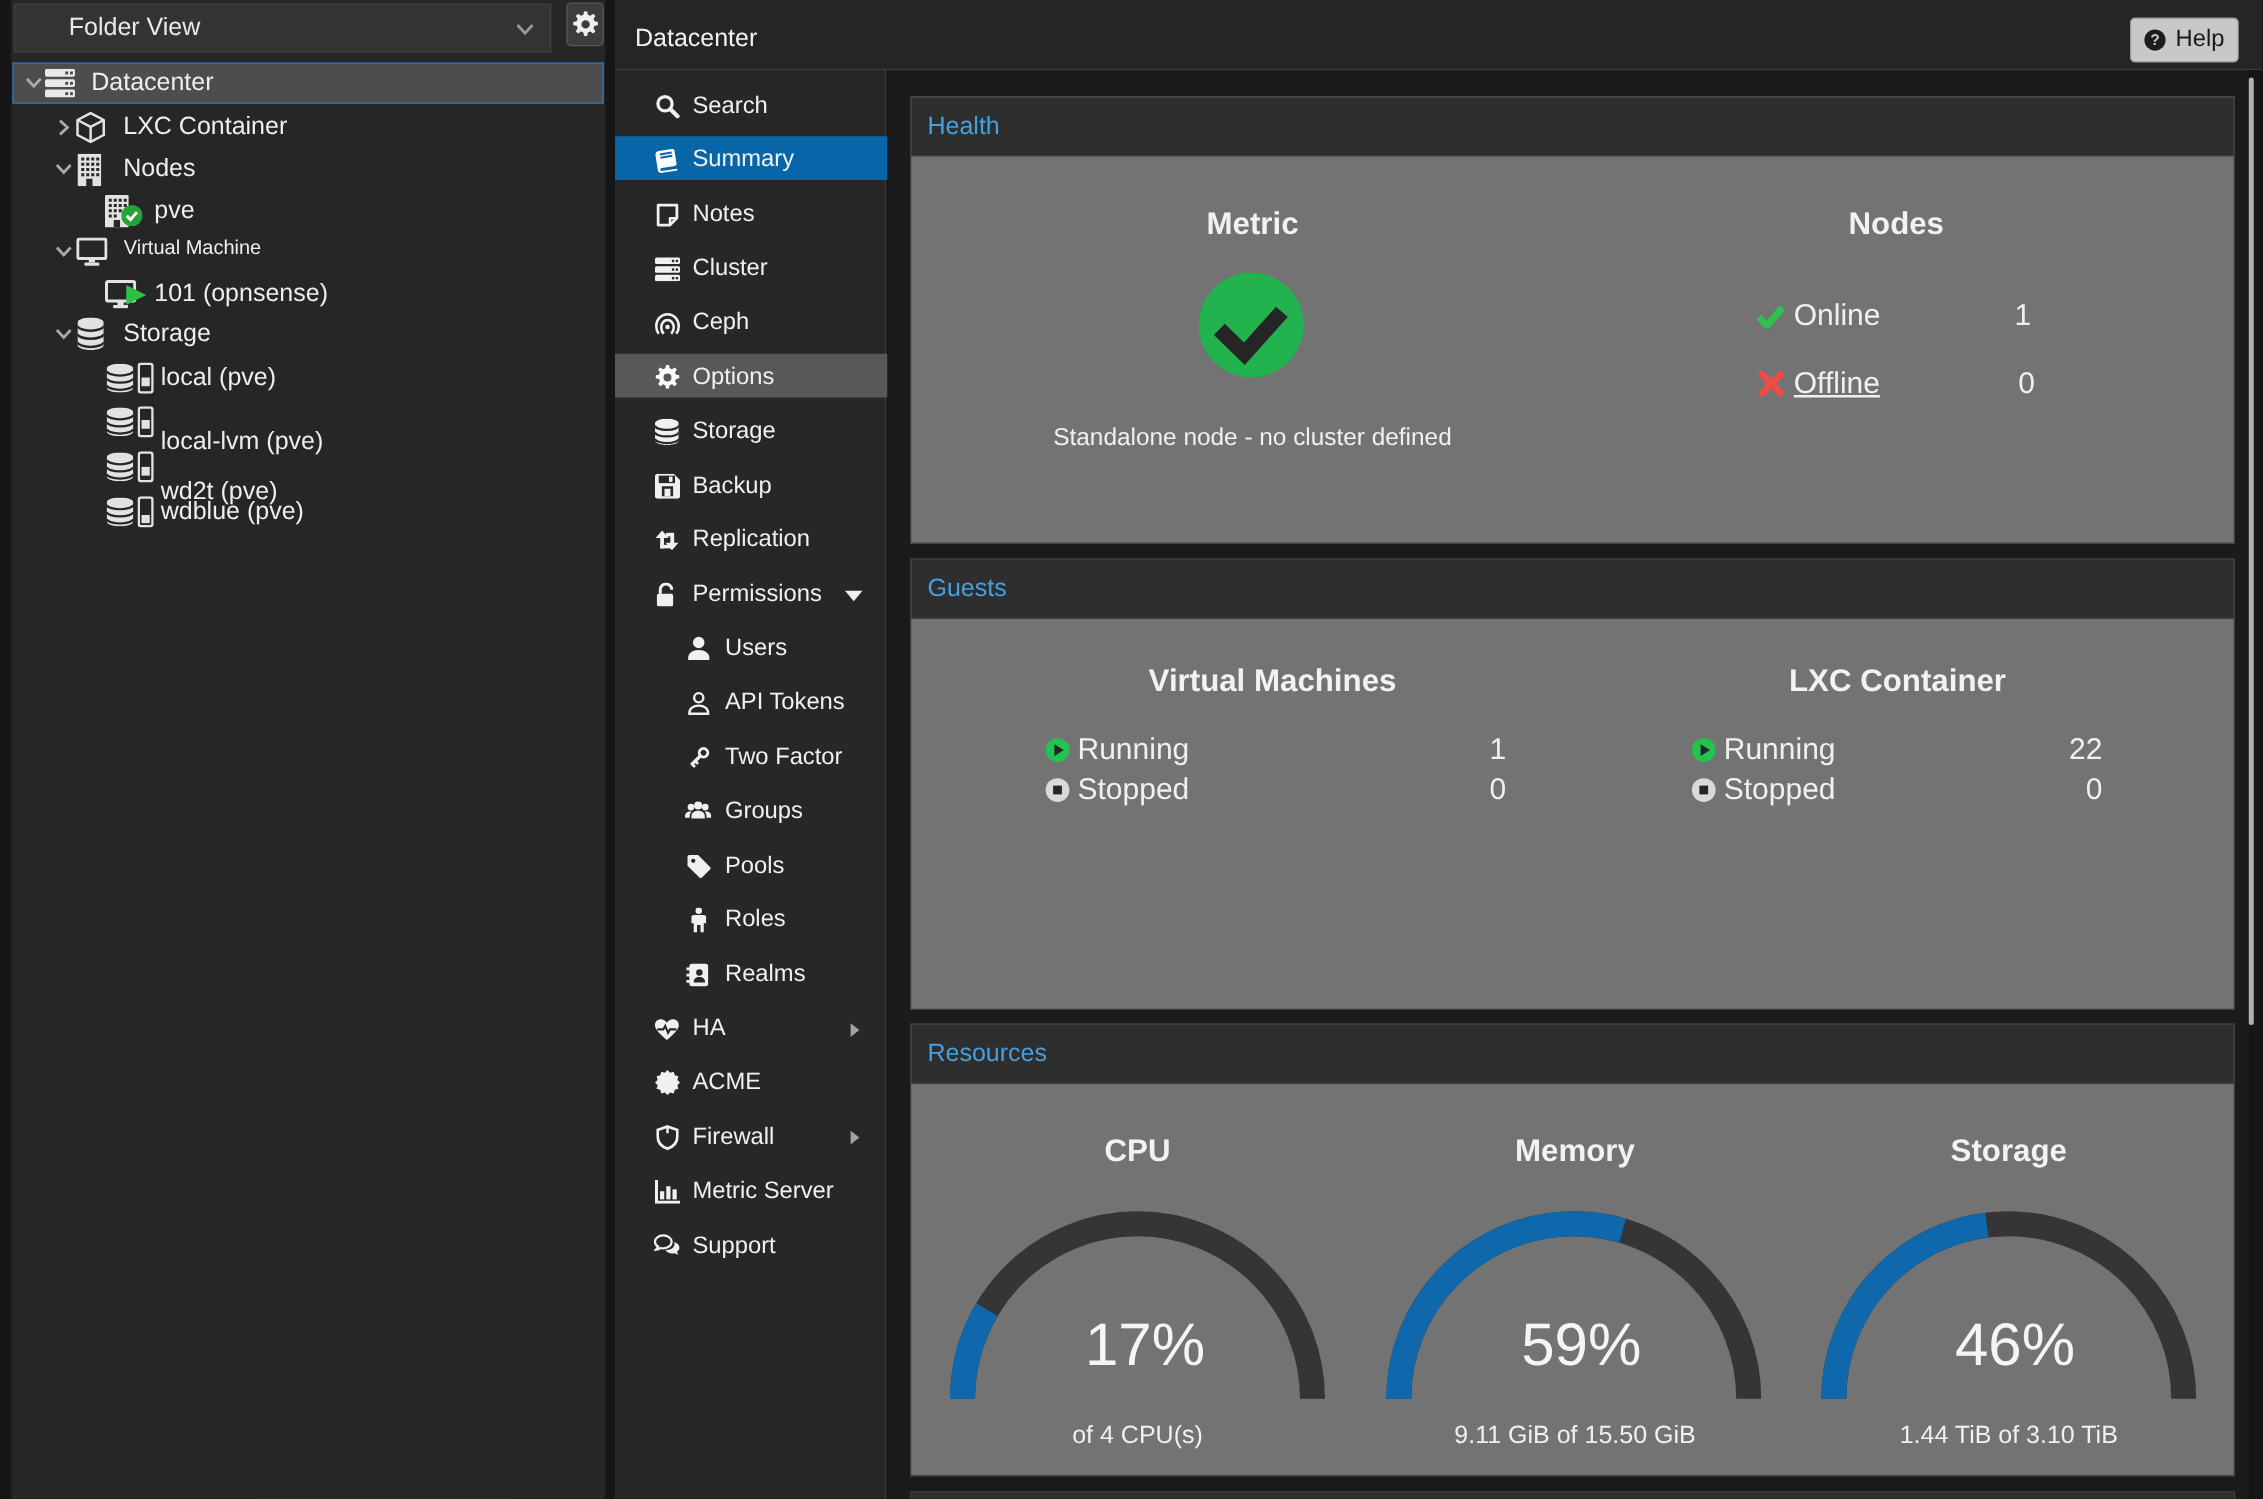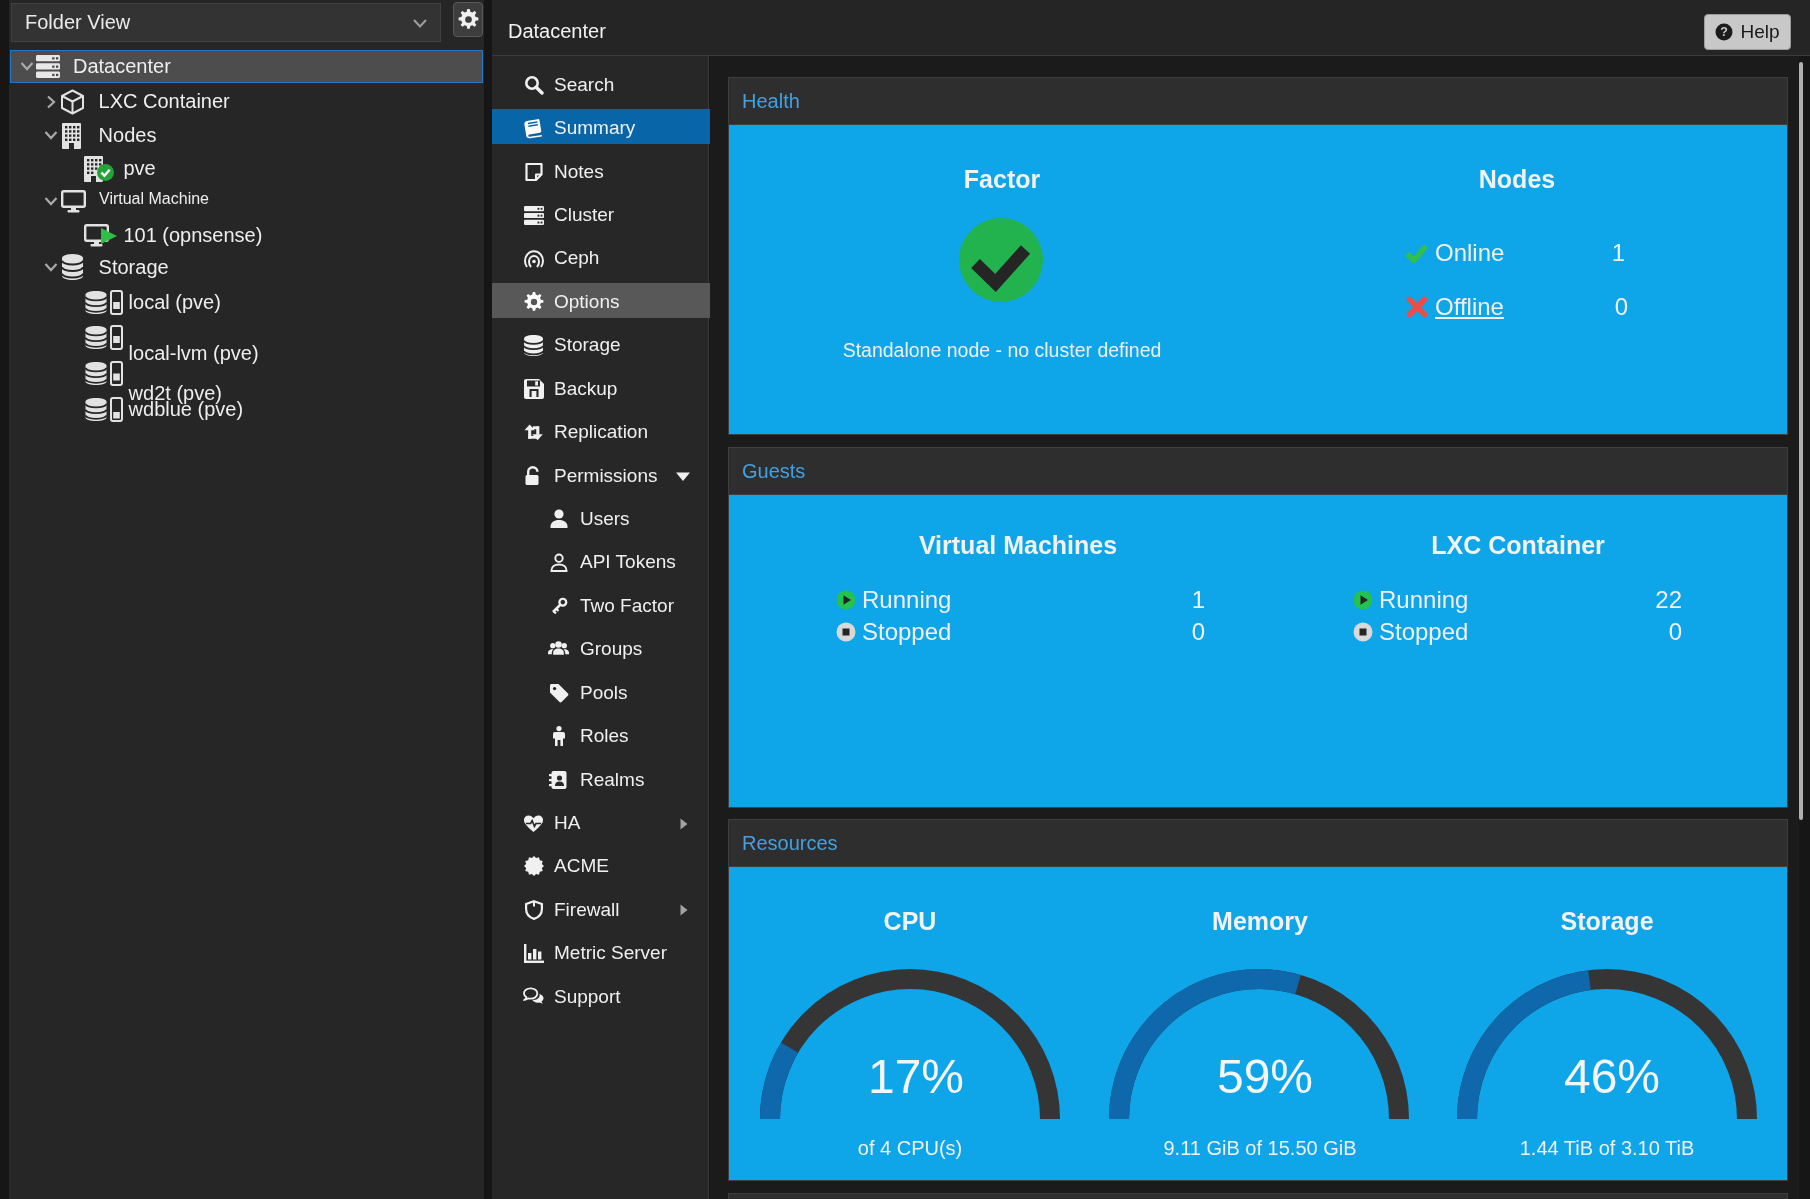--- a/index.html
+++ b/index.html
@@ -1,36 +1,36 @@
 <!DOCTYPE html>
 <html><head>
 <meta charset="utf-8">
 <style>
 *{margin:0;padding:0;box-sizing:border-box;}
 html,body{width:1810px;height:1199px;background:#161616;font-family:"Liberation Sans",sans-serif;overflow:hidden;}
 .abs{position:absolute;}
 .ctr{text-align:center;}
-.panel{position:absolute;left:728px;width:1060px;background:#0ea5e9;border:1px solid #3e3e3e;}
+.panel{position:absolute;left:728px;width:1060px;background:#737373;border:1px solid #3e3e3e;}
 .phead{height:47px;background:#2e2e2e;border-bottom:1px solid #3e3e3e;display:flex;align-items:center;padding-left:13px;color:#42a1e2;font-size:20px;}
 .h2{position:absolute;font-size:25px;font-weight:bold;color:#f2f2f2;text-align:center;width:550px;}
 .lbl{position:absolute;font-size:24px;color:#f0f0f0;}
 .val{position:absolute;font-size:24px;color:#f0f0f0;text-align:right;width:130px;}
 .cap{position:absolute;font-size:20px;color:#f0f0f0;text-align:center;width:550px;}
 .mrow{position:absolute;left:492px;width:250px;height:39px;display:flex;align-items:center;color:#f0f0f0;font-size:19px;padding-left:14px;}
 .mico{width:21px;height:21px;margin-left:17px;margin-right:10px;flex:none;display:flex;align-items:center;justify-content:center;}
 .mico2{width:21px;height:21px;margin-left:42px;margin-right:11px;flex:none;display:flex;align-items:center;justify-content:center;}
 </style>
 </head>
 <body>
 
 <div class="abs" style="left:0;top:0;width:1810px;height:1199px;background:#161616;"></div>
 
 <div class="abs" style="left:9px;top:0;width:475px;height:1199px;background:#262626;"></div>
 
-<div class="abs" style="left:11px;top:3px;width:430px;height:39px;background:#333333;border:1px solid #404040;display:flex;align-items:center;">
+<div class="abs" style="left:11px;top:3px;width:430px;height:39px;background:#333333;border:1px solid #404040;display:flex;align-items:center;padding-left:30px;">
   <span style="color:#eaeaea;font-size:20px;margin-left:13px;">Folder View</span>
   <svg style="position:absolute;right:12px;top:14px;" width="16" height="11" viewBox="0 0 16 11">
       <polyline points="2,2 8,8.5 14,2" fill="none" stroke="#9a9a9a" stroke-width="2.2"></polyline>
     </svg>
 </div>
 
 <div class="abs" style="left:453px;top:2px;width:30px;height:35px;background:#3d3d3d;border:1px solid #5a5a5a;border-radius:4px;display:flex;align-items:center;justify-content:center;">
   <svg width="21" height="21" viewBox="0 0 20 20">
       <path fill="#efefef" d="M10 0l1.2 0 .5 2.6 1.9.8 2.2-1.5 1.7 1.7-1.5 2.2.8 1.9 2.6.5v2.4l-2.6.5-.8 1.9 1.5 2.2-1.7 1.7-2.2-1.5-1.9.8-.5 2.6h-2.4l-.5-2.6-1.9-.8-2.2 1.5-1.7-1.7 1.5-2.2-.8-1.9-2.6-.5v-2.4l2.6-.5.8-1.9-1.5-2.2 1.7-1.7 2.2 1.5 1.9-.8.5-2.6zM10 6.8a3.2 3.2 0 100 6.4 3.2 3.2 0 000-6.4z"></path>
     </svg>
@@ -405,21 +405,21 @@
         <path fill="none" stroke="#f0f0f0" stroke-width="1.9" d="M8,1 C4,1 1,3.3 1,6.2 C1,7.9 2,9.4 3.6,10.3 C3.3,11.4 2.6,12.3 1.9,12.9 C3.3,12.8 4.6,12.3 5.6,11.5 C6.4,11.7 7.2,11.8 8,11.8 C12,11.8 15,9.4 15,6.2 C15,3.3 12,1 8,1 z"></path>
         <path fill="#f0f0f0" d="M16.5,6.5 C19.5,7.1 21.5,9 21.5,11.2 C21.5,12.6 20.7,13.9 19.4,14.7 C19.7,15.6 20.2,16.4 20.8,16.9 C19.6,16.8 18.5,16.4 17.6,15.8 C16.9,16 16.2,16.1 15.5,16.1 C12.8,16.1 10.6,14.8 9.8,13 C10.4,13.1 11,13.1 11.6,13.1 C14.9,12.9 17.5,10.6 17.5,7.9 C17.5,7.4 17.2,6.9 16.5,6.5 z"></path>
       </svg>
     </span>Support</div>
 
 <div class="abs" style="left:710px;top:56px;width:1089px;height:1143px;background:#1b1b1b;"></div>
 
 <div class="panel" style="top:77px;height:358px;">
     <div class="phead">Health</div>
   </div>
-<div class="h2" style="left:727px;top:164.5px;">Factor</div>
+<div class="h2" style="left:727px;top:164.5px;">Metric</div>
 <div class="h2" style="left:1242px;top:164.5px;">Nodes</div>
 <svg class="abs" style="left:959px;top:218px;" width="84" height="84" viewBox="0 0 84 84">
     <circle cx="42" cy="42" r="42" fill="#22b34e"></circle>
     <polyline points="16.5,45.5 36.5,65 66.5,31.5" fill="none" stroke="#252525" stroke-width="12.5" stroke-linejoin="miter"></polyline>
   </svg>
 <div class="ctr abs" style="left:727px;top:339px;width:550px;font-size:19.5px;color:#f0f0f0;">Standalone node - no cluster defined</div>
 <svg class="abs" style="left:1405px;top:242px;" width="23" height="21" viewBox="0 0 23 21">
     <polyline points="2,11.7 8.8,18.5 21,4" fill="none" stroke="#2fc050" stroke-width="5.6" stroke-linejoin="miter"></polyline>
   </svg>
 <div class="lbl" style="left:1435px;top:239px;">Online</div>

